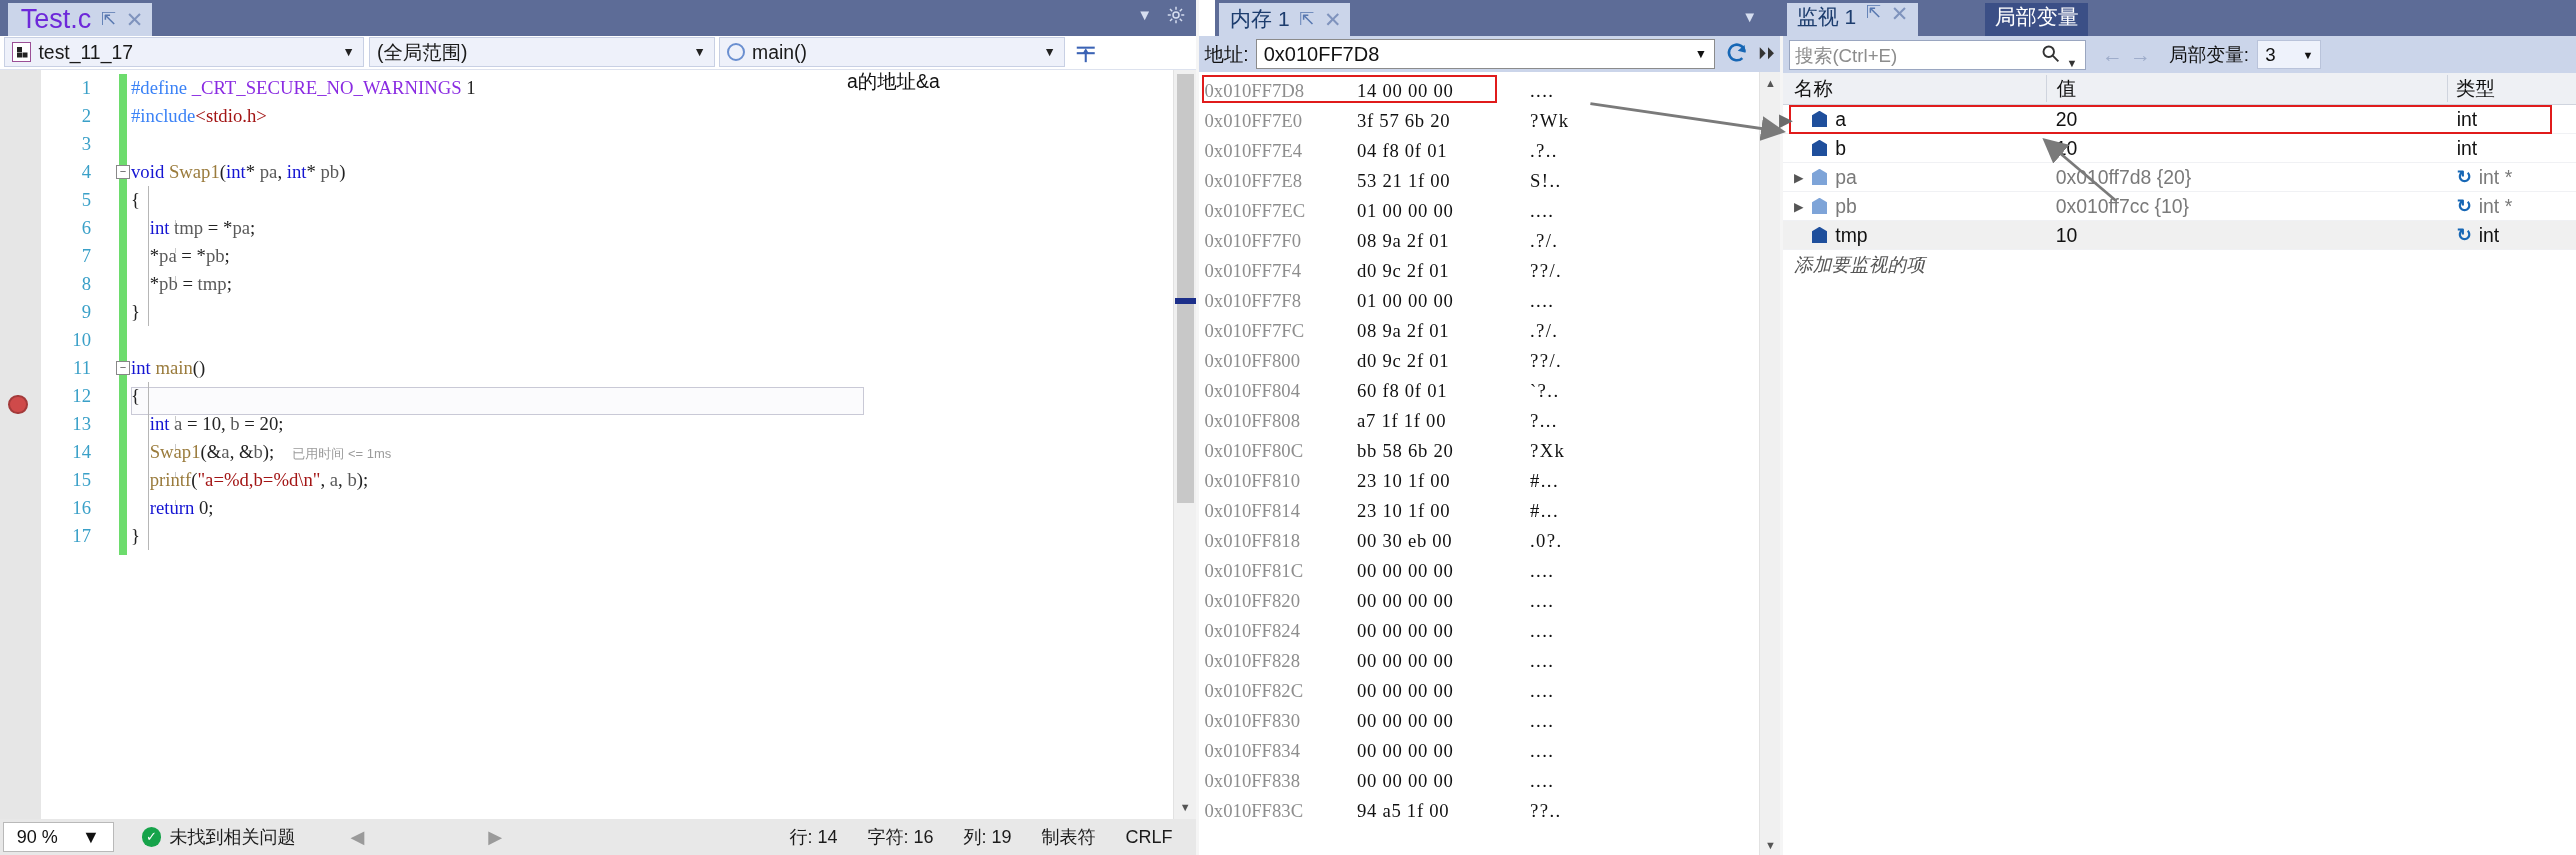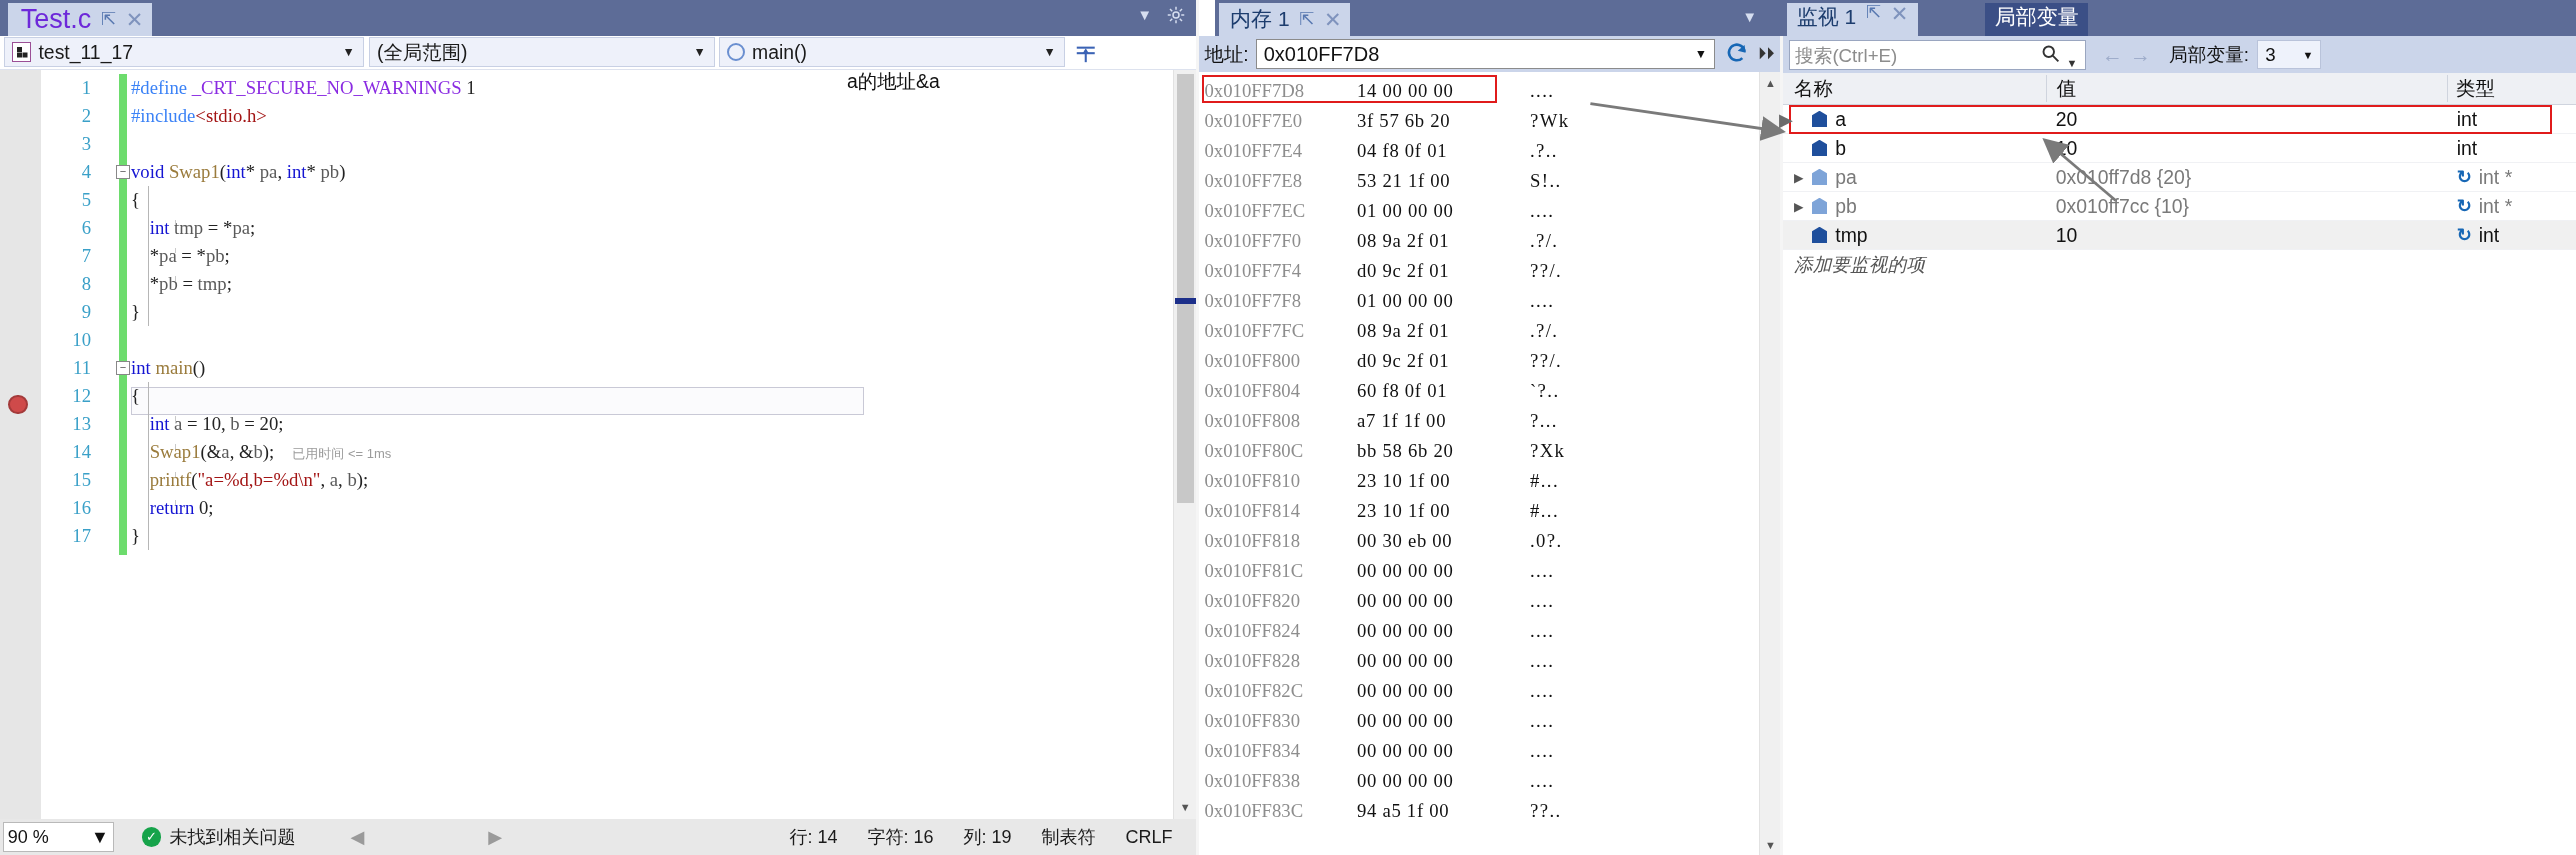--- a/index.html
+++ b/index.html
@@ -146,21 +146,21 @@
   }
 
   
   #statusbar {
     position: absolute; left: 0; bottom: 0; width: 1196px; height: 36px;
     background: #e8e8e8; display: flex; align-items: center;
   }
   #zoom-box {
     width: 111px; height: 30px; margin-left: 2.8px; background: #fff;
     border: 0.7px solid #b9b9b9; display: flex; align-items: center;
-    justify-content: space-between; padding: 0 4px; font-size: 18px; color: #111;
+    justify-content: space-between; padding: 0 13px; font-size: 18px; color: #111;
   }
   #issues { display: flex; align-items: center; gap: 8.3px; margin-left: 28px; }
   .ok-circle {
     width: 19.4px; height: 19.4px; border-radius: 50%; background: #16a34a;
     color: #fff; font-size: 13px; line-height: 19.4px; text-align: center;
   }
   #issues .txt { font-size: 18px; color: #1b1b1b; }
   .nav-arrow { color: #9a9a9a; font-size: 18px; }
   #status-right {
     margin-left: auto; display: flex; align-items: center; gap: 30px;

